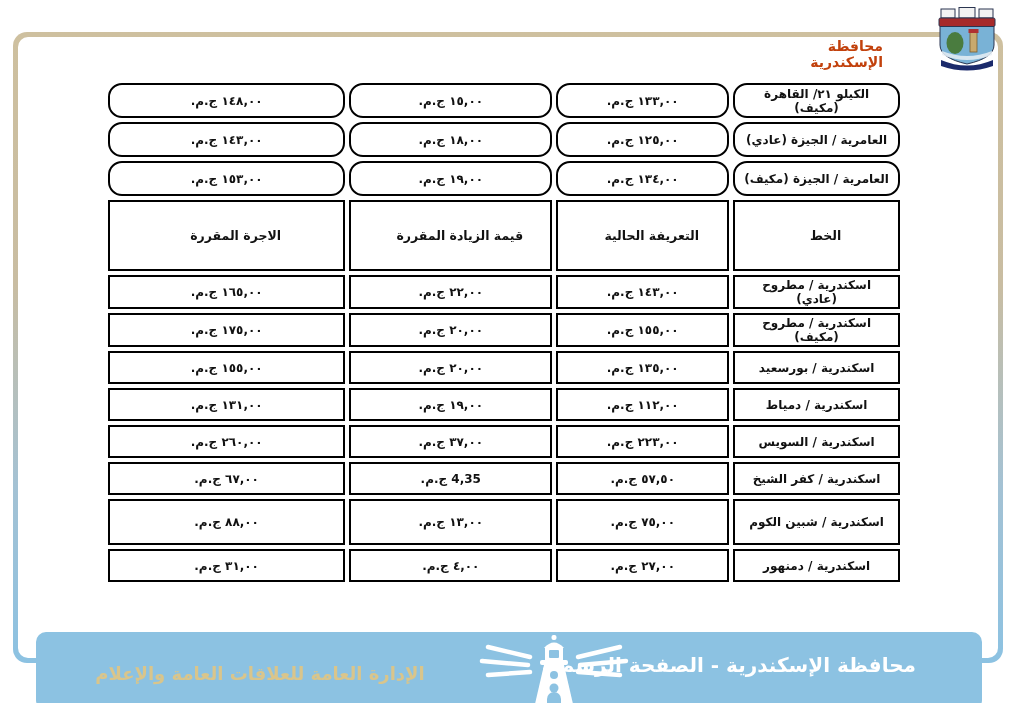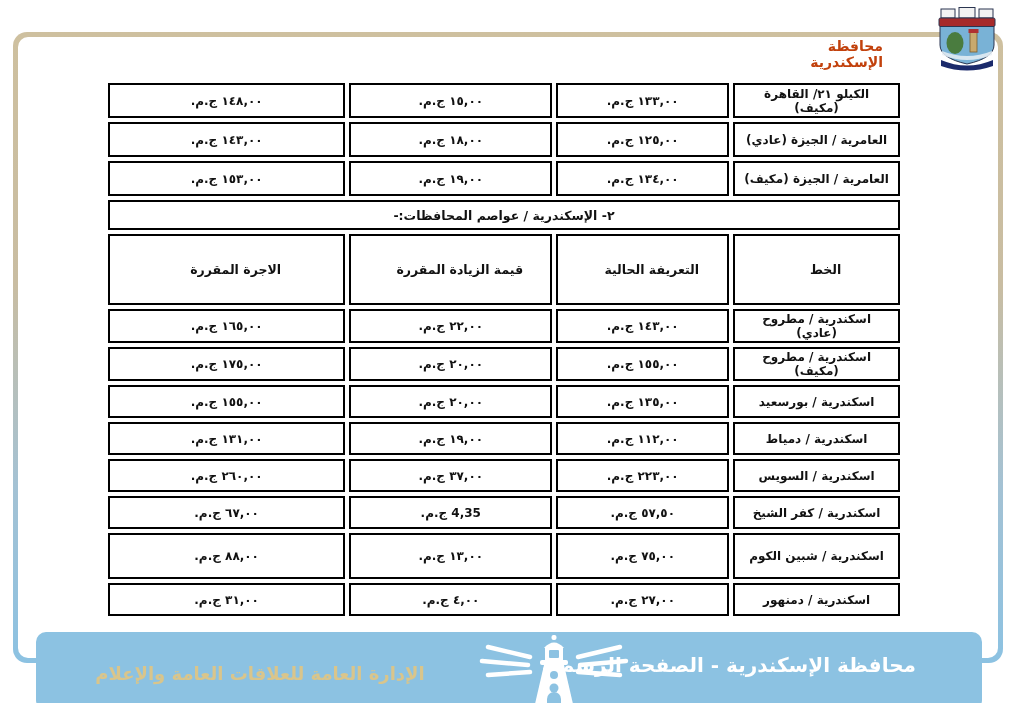--- a/index.html
+++ b/index.html
@@ -30,21 +30,21 @@
   
   table.fares{
     position:absolute;left:104px;top:79px;width:800px;
     border-collapse:separate;border-spacing:4px;direction:rtl;
     table-layout:fixed;
   }
   table.fares td{
     border:2px solid #000;background:#fff;text-align:center;vertical-align:middle;
     font-weight:bold;font-size:12px;color:#111;padding:1px 6px;overflow:hidden;
   }
-  tr.toprow td{height:29px;}
+  tr.toprow td{height:29px;border-radius:14px;}
   tr.sectionrow td{height:24px;font-size:12.5px;}
   tr.headrow td{height:65px;font-size:12.5px;padding-left:24px;}
   tr.datarow td{height:27px;}
   tr.tallrow td{height:40px;}
   td.hl{background:#d8d8d8;}
   
   .banner{
     position:absolute;left:36px;top:632px;width:946px;height:78px;
     background:#8cc2e2;border-radius:10px;
   }
@@ -102,23 +102,20 @@
         <td>العامرية / الجيزة (عادي)</td>
         <td>١٢٥,٠٠ ج.م.</td>
         <td>١٨,٠٠ ج.م.</td>
         <td>١٤٣,٠٠ ج.م.</td>
       </tr>
       <tr class="toprow">
         <td>العامرية / الجيزة (مكيف)</td>
         <td>١٣٤,٠٠ ج.م.</td>
         <td>١٩,٠٠ ج.م.</td>
         <td>١٥٣,٠٠ ج.م.</td>
-      </tr>
-      <tr class="sectionrow">
-        <td colspan="4">٢- الإسكندرية / عواصم المحافظات:-</td>
       </tr>
       <tr class="headrow">
         <td>الخط</td>
         <td>التعريفة الحالية</td>
         <td>قيمة الزيادة المقررة</td>
         <td>الاجرة المقررة</td>
       </tr>
       <tr class="datarow">
         <td>اسكندرية / مطروح (عادي)</td>
         <td>١٤٣,٠٠ ج.م.</td>

